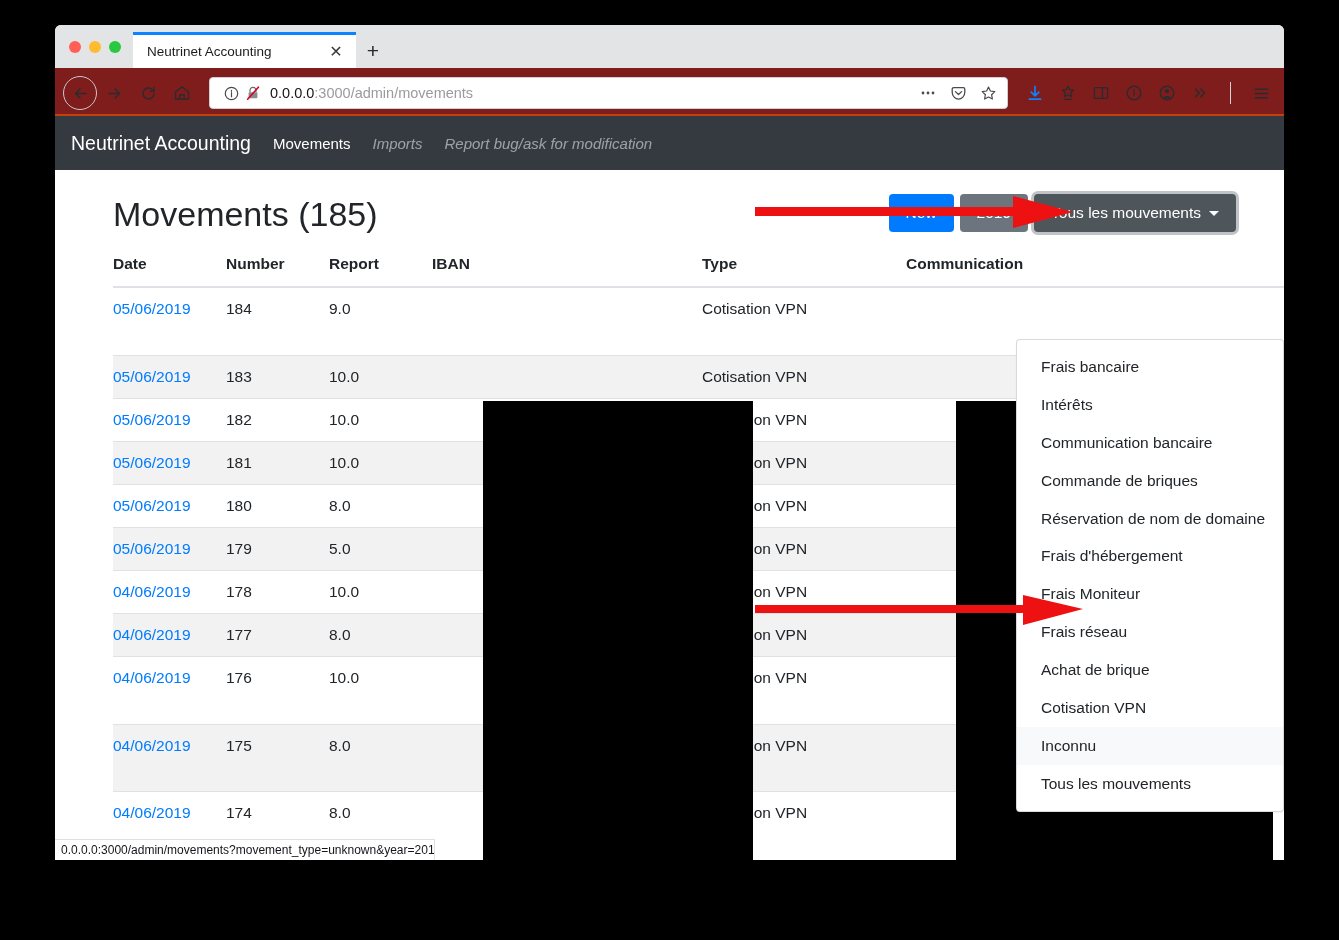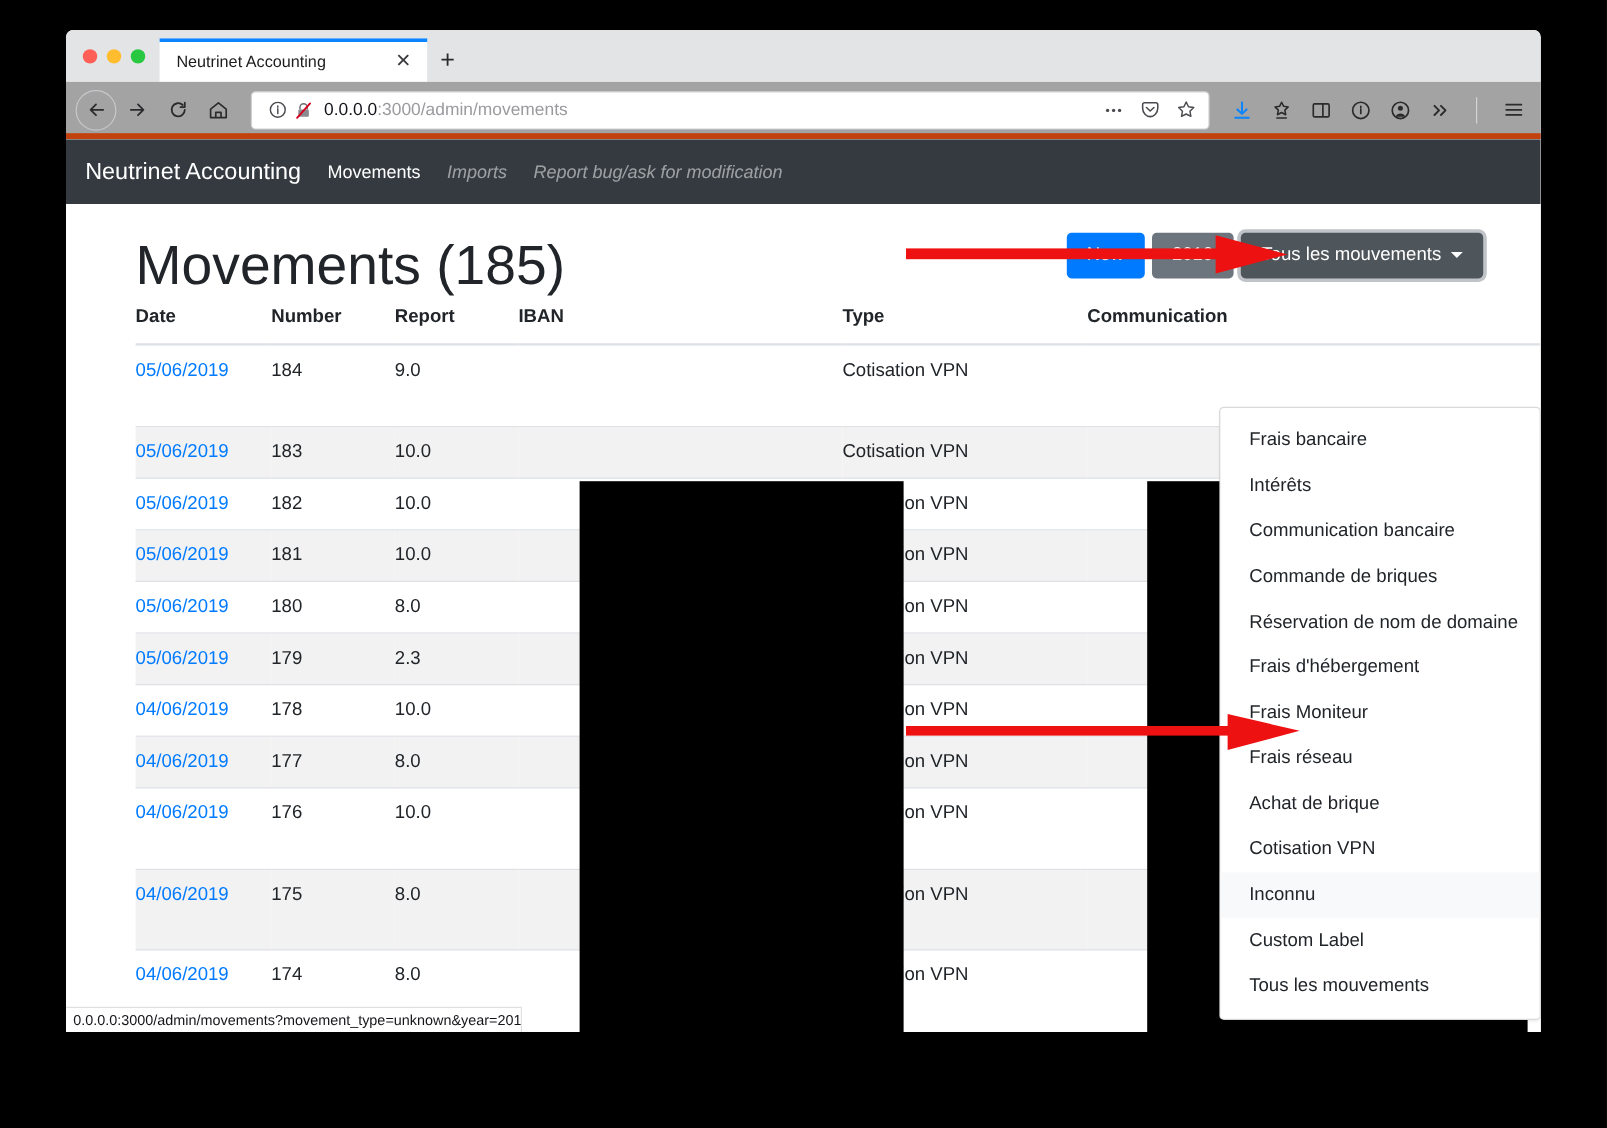--- a/index.html
+++ b/index.html
@@ -57,24 +57,24 @@
     font-size: 16px; color: #3a3a3c; line-height: 1;
   }
   #new-tab-button {
     width: 34px; height: 36px;
     display: flex; align-items: center; justify-content: center;
     font-size: 21px; color: #2b2b2d; font-weight: 300; line-height: 1;
   }
 
   
   #nav-toolbar {
-    height: 48px; background: #a3a3a3;
+    height: 48px; background: #7f1d1d;
     display: flex; align-items: center;
     padding: 4px 12px 0 8px;
-    border-bottom: 5px solid #c2410c;
+    border-bottom: 2px solid #c2410c;
   }
   .nav-btn {
     width: 34px; height: 34px; border-radius: 50%;
     display: flex; align-items: center; justify-content: center;
     color: #2b2b2d; flex: none;
   }
   .nav-btn.circled { border: 1px solid #c7c7cc; }
   .nav-btn svg { display: block; }
 
   #urlbar {
@@ -128,21 +128,21 @@
     position: relative;
     padding: 0 0 0 58px;
   }
   #title-row {
     display: flex; align-items: flex-start;
     padding-top: 24px;
     height: 72px;
     position: relative;
   }
   #page-title {
-    font-size: 46px; font-weight: 400; color: #212529;
+    font-size: 34px; font-weight: 400; color: #212529;
     line-height: 1.2; white-space: nowrap;
   }
   #btn-group {
     position: absolute;
     right: 48px; top: 24px;
     display: flex; align-items: flex-start; gap: 6px;
   }
   .btn {
     height: 38px; padding: 0 17px;
     font-size: 15.5px; line-height: 38px;
@@ -444,21 +444,21 @@
               <td style="padding-bottom: 12px;"><a class="date-link">05/06/2019</a></td>
               <td class="cell-pad">180</td>
               <td class="cell-pad">8.0</td>
               <td></td>
               <td class="cell-pad">Cotisation VPN</td>
               <td></td>
             </tr>
             <tr>
               <td style="padding-bottom: 12px;"><a class="date-link">05/06/2019</a></td>
               <td class="cell-pad">179</td>
-              <td class="cell-pad">2.3</td>
+              <td class="cell-pad">5.0</td>
               <td></td>
               <td class="cell-pad">Cotisation VPN</td>
               <td></td>
             </tr>
             <tr>
               <td style="padding-bottom: 12px;"><a class="date-link">04/06/2019</a></td>
               <td class="cell-pad">178</td>
               <td class="cell-pad">10.0</td>
               <td></td>
               <td class="cell-pad">Cotisation VPN</td>
@@ -508,21 +508,20 @@
         <div class="dd-item">Intérêts</div>
         <div class="dd-item">Communication bancaire</div>
         <div class="dd-item">Commande de briques</div>
         <div class="dd-item">Réservation de nom de domaine</div>
         <div class="dd-item">Frais d'hébergement</div>
         <div class="dd-item">Frais Moniteur</div>
         <div class="dd-item">Frais réseau</div>
         <div class="dd-item">Achat de brique</div>
         <div class="dd-item">Cotisation VPN</div>
         <div class="dd-item hovered">Inconnu</div>
-        <div class="dd-item">Custom Label</div>
         <div class="dd-item">Tous les mouvements</div>
       </div>
 
     <div id="page-scrollbar-track"></div>
     <div id="page-scrollbar-thumb"></div>
 
     <div id="status-bar">0.0.0.0:3000/admin/movements?movement_type=unknown&amp;year=2019</div>
 
     <svg class="arrow-svg" style="left:700px; top:78px; width:320px; height:36px" viewBox="0 0 320 36">
       <rect x="0" y="13" width="272" height="9" fill="#ee1111"></rect>

